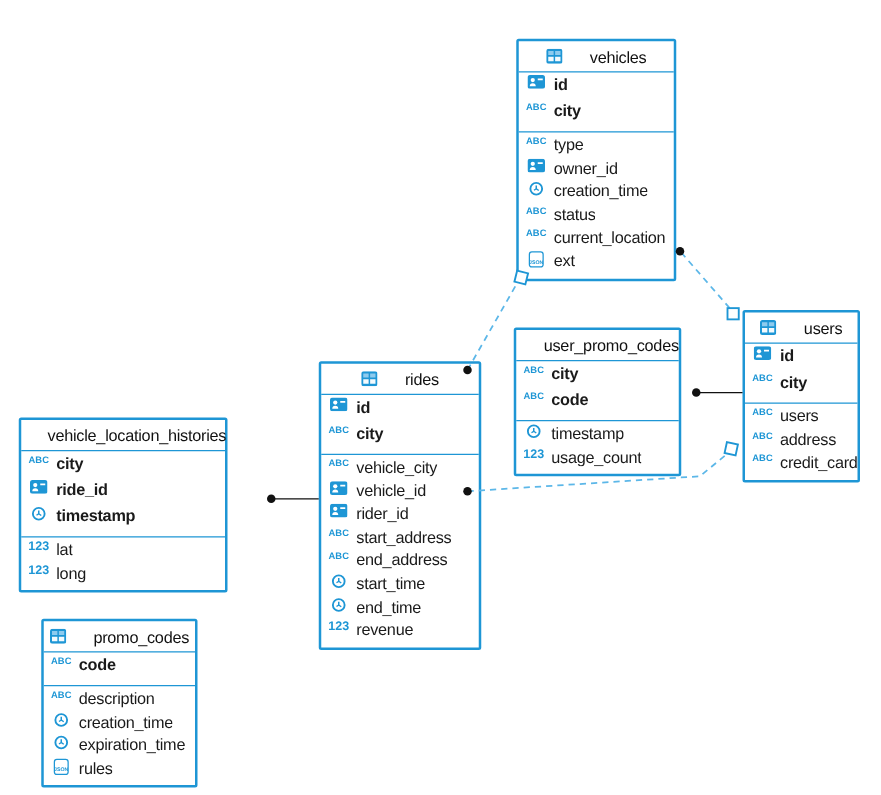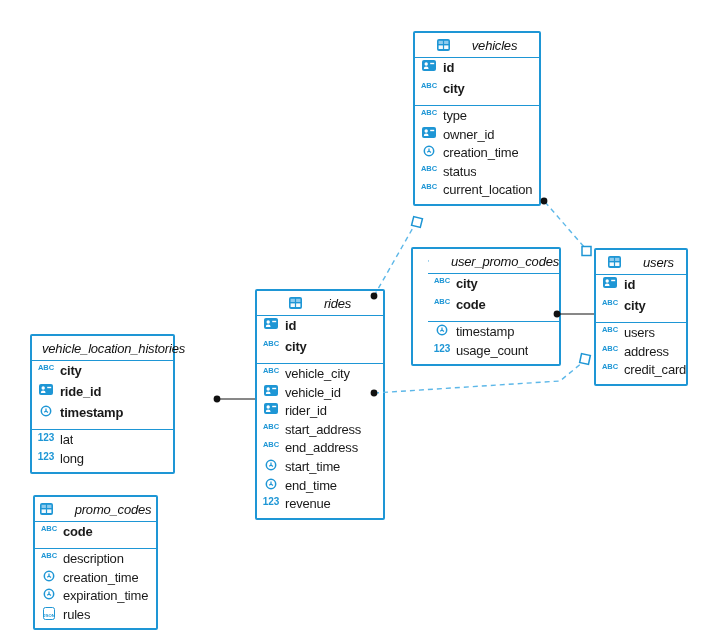--- a/index.html
+++ b/index.html
@@ -7,21 +7,21 @@
     position:relative;width:705px;height:636px;background:#ffffff;overflow:hidden;
     font-family:"Liberation Sans","DejaVu Sans",sans-serif;
     -webkit-font-smoothing:antialiased;
   }
   .table{
     position:absolute;background:#ffffff;border:2px solid #1e96d5;border-radius:2px;
     box-sizing:border-box;color:#1a1a1a;
   }
   .thead{
     height:24px;display:flex;align-items:center;justify-content:center;gap:22px;
-    border-bottom:1.5px solid #1e96d5;font-size:13px;letter-spacing:-0.2px;color:#111;font-style:italic;
+    border-bottom:1.5px solid #1e96d5;font-size:13px;letter-spacing:-0.2px;color:#111;
   }
   .sec{padding:2px 0 3px 0;}
   .sec.flds{border-top:1.5px solid #1e96d5;}
   .row{display:flex;align-items:flex-start;gap:5px;padding-left:5px;height:21px;font-size:13px;letter-spacing:-0.2px;white-space:nowrap;}
   .sec.flds .row{height:18.6px;}
   .row.pk .fname{font-weight:700;}
   .ic{width:18px;min-width:18px;display:flex;align-items:center;justify-content:center;}
   .ic-abc{color:#1e96d5;font-weight:700;font-size:7.5px;letter-spacing:0;}
   .ic-123{color:#1e96d5;font-weight:700;font-size:10px;letter-spacing:0;}
   .ic-json{
@@ -91,24 +91,30 @@
         <span class="fname">creation_time</span>
       </div>
       <div class="row">
         <span class="ic ic-abc">ABC</span>
         <span class="fname">status</span>
       </div>
       <div class="row">
         <span class="ic ic-abc">ABC</span>
         <span class="fname">current_location</span>
       </div>
-    </div>
-  </div>
-
-  <div class="table" style="left:411px;top:247px;width:150px;padding-left:15px;">
+      <div class="row">
+        <span class="ic">
+            <span class="ic-json">JSON</span>
+          </span>
+        <span class="fname">ext</span>
+      </div>
+    </div>
+  </div>
+
+  <div class="table" style="left:411px;top:262px;width:134px;">
     <div class="thead">
       <svg width="13" height="12" viewBox="0 0 13 12">
           <rect x="0" y="0" width="13" height="12" rx="2" fill="#1e96d5"></rect>
           <rect x="1.6" y="1.8" width="4.3" height="3.2" fill="#8ecbee"></rect>
           <rect x="7.1" y="1.8" width="4.3" height="3.2" fill="#8ecbee"></rect>
           <rect x="1.6" y="6.4" width="4.3" height="3.6" fill="#ffffff" opacity="0.95"></rect>
           <rect x="7.1" y="6.4" width="4.3" height="3.6" fill="#ffffff" opacity="0.95"></rect>
         </svg>
       <span>user_promo_codes</span>
     </div>
@@ -264,21 +270,21 @@
           </span>
         <span class="fname">end_time</span>
       </div>
       <div class="row">
         <span class="ic ic-123">123</span>
         <span class="fname">revenue</span>
       </div>
     </div>
   </div>
 
-  <div class="table" style="left:30px;top:334px;width:145px;">
+  <div class="table" style="left:15px;top:334px;width:167px;">
     <div class="thead">
       <svg width="13" height="12" viewBox="0 0 13 12">
           <rect x="0" y="0" width="13" height="12" rx="2" fill="#1e96d5"></rect>
           <rect x="1.6" y="1.8" width="4.3" height="3.2" fill="#8ecbee"></rect>
           <rect x="7.1" y="1.8" width="4.3" height="3.2" fill="#8ecbee"></rect>
           <rect x="1.6" y="6.4" width="4.3" height="3.6" fill="#ffffff" opacity="0.95"></rect>
           <rect x="7.1" y="6.4" width="4.3" height="3.6" fill="#ffffff" opacity="0.95"></rect>
         </svg>
       <span>vehicle_location_histories</span>
     </div>

